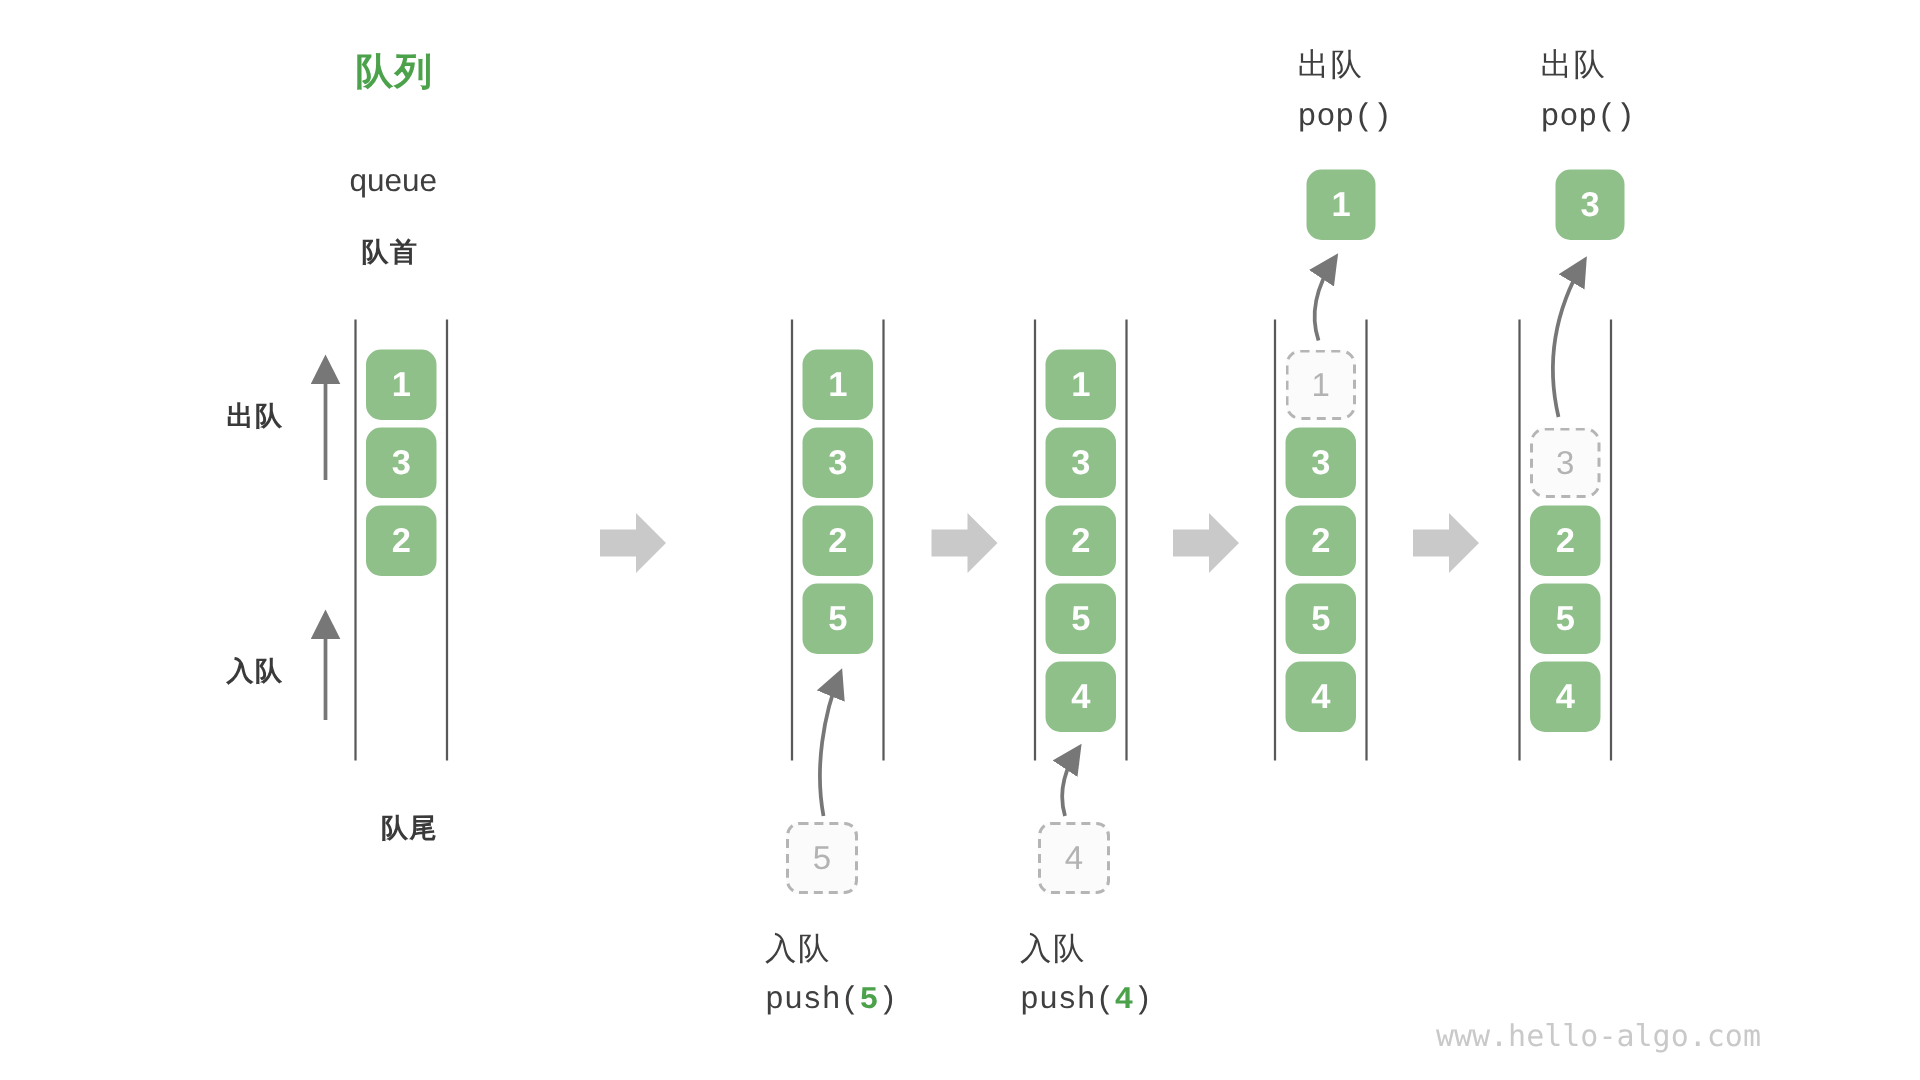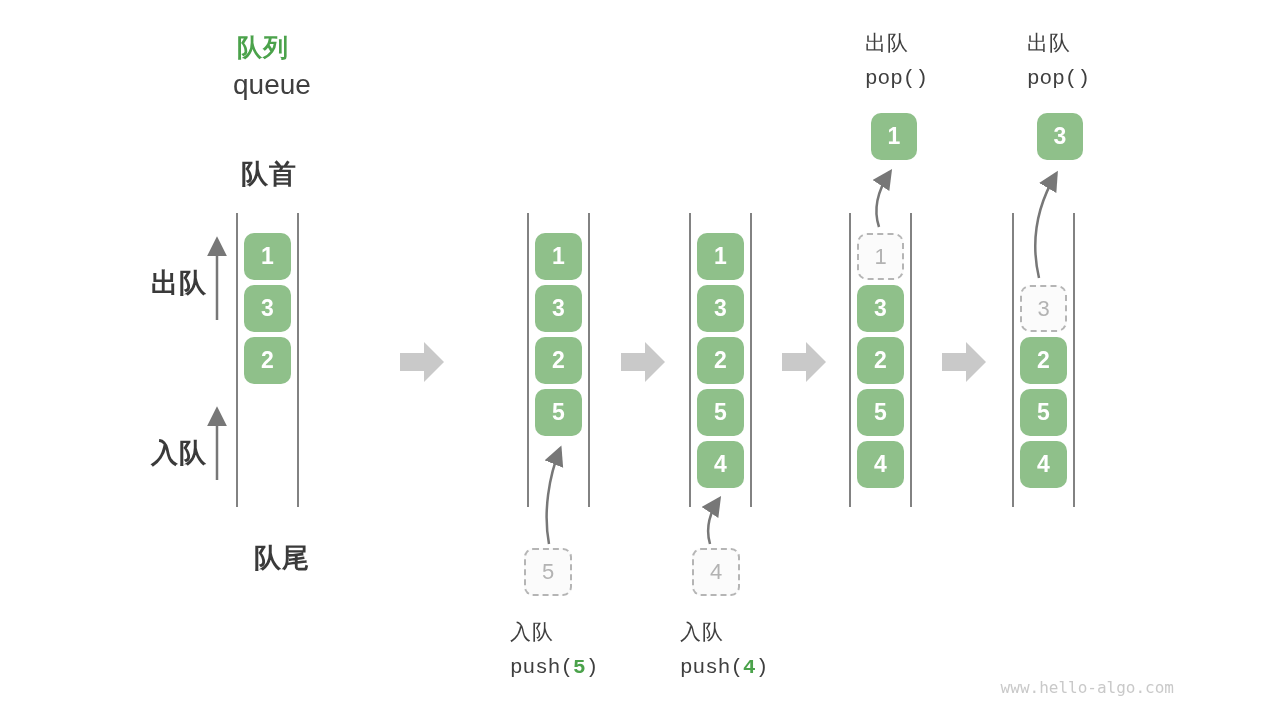--- a/index.html
+++ b/index.html
@@ -15,22 +15,22 @@
     --watermark:#C9C9C9;
   }
   html,body{margin:0;padding:0;background:#ffffff;}
   #canvas{
     position:relative;width:1216px;height:720px;background:#ffffff;
     font-family:"Liberation Sans",sans-serif;color:var(--ink);overflow:hidden;
   }
   #overlay{position:absolute;left:0;top:0;width:1280px;height:720px;}
   .abs{position:absolute;}
   .title-zh{font-size:25px;font-weight:bold;color:var(--title-green);letter-spacing:1px;}
-  .title-en{font-size:28px;color:var(--ink);}
-  .side-label{font-size:27px;font-weight:bold;color:#3A3A3A;letter-spacing:1px;}
+  .title-en{font-size:21px;color:var(--ink);margin-top:40px;}
+  .side-label{font-size:18px;font-weight:bold;color:#3A3A3A;letter-spacing:1px;}
   .op-label{font-size:21px;color:var(--ink);letter-spacing:1px;}
   .op-code{font-family:Liberation Mono, monospace;font-size:21px;color:var(--ink);margin-top:10px;}
   .op-code .arg{color:var(--arg-green);font-weight:bold;}
   .cell{
     position:absolute;width:47px;height:47px;border-radius:10px;
     background:var(--green);color:#ffffff;font-size:23px;font-weight:bold;
     display:flex;align-items:center;justify-content:center;box-sizing:border-box;
   }
   .cell.dashed{
     background:#FBFBFB;border:2px dashed var(--dash-border);
@@ -42,21 +42,21 @@
     color:var(--dash-text);font-size:22px;
     display:flex;align-items:center;justify-content:center;box-sizing:border-box;
   }
   .popped{
     position:absolute;width:46px;height:47px;border-radius:10px;
     background:var(--green);color:#ffffff;font-size:23px;font-weight:bold;
     display:flex;align-items:center;justify-content:center;
   }
   .watermark{
     position:absolute;right:42px;top:678px;
-    font-family:"DejaVu Sans Mono",monospace;font-size:16px;color:var(--watermark);
+    font-family:"DejaVu Sans Mono",monospace;font-size:20px;color:var(--watermark);
   }
 </style>
 </head>
 <body>
 
 <div id="canvas">
   <svg id="overlay" viewBox="0 0 1280 720" xmlns="http://www.w3.org/2000/svg">
     <defs>
       <marker id="ah" markerWidth="9" markerHeight="9" refX="6.5" refY="4" orient="auto">
         <path d="M0,0 L8,4 L0,8 z" fill="#777777"></path>

